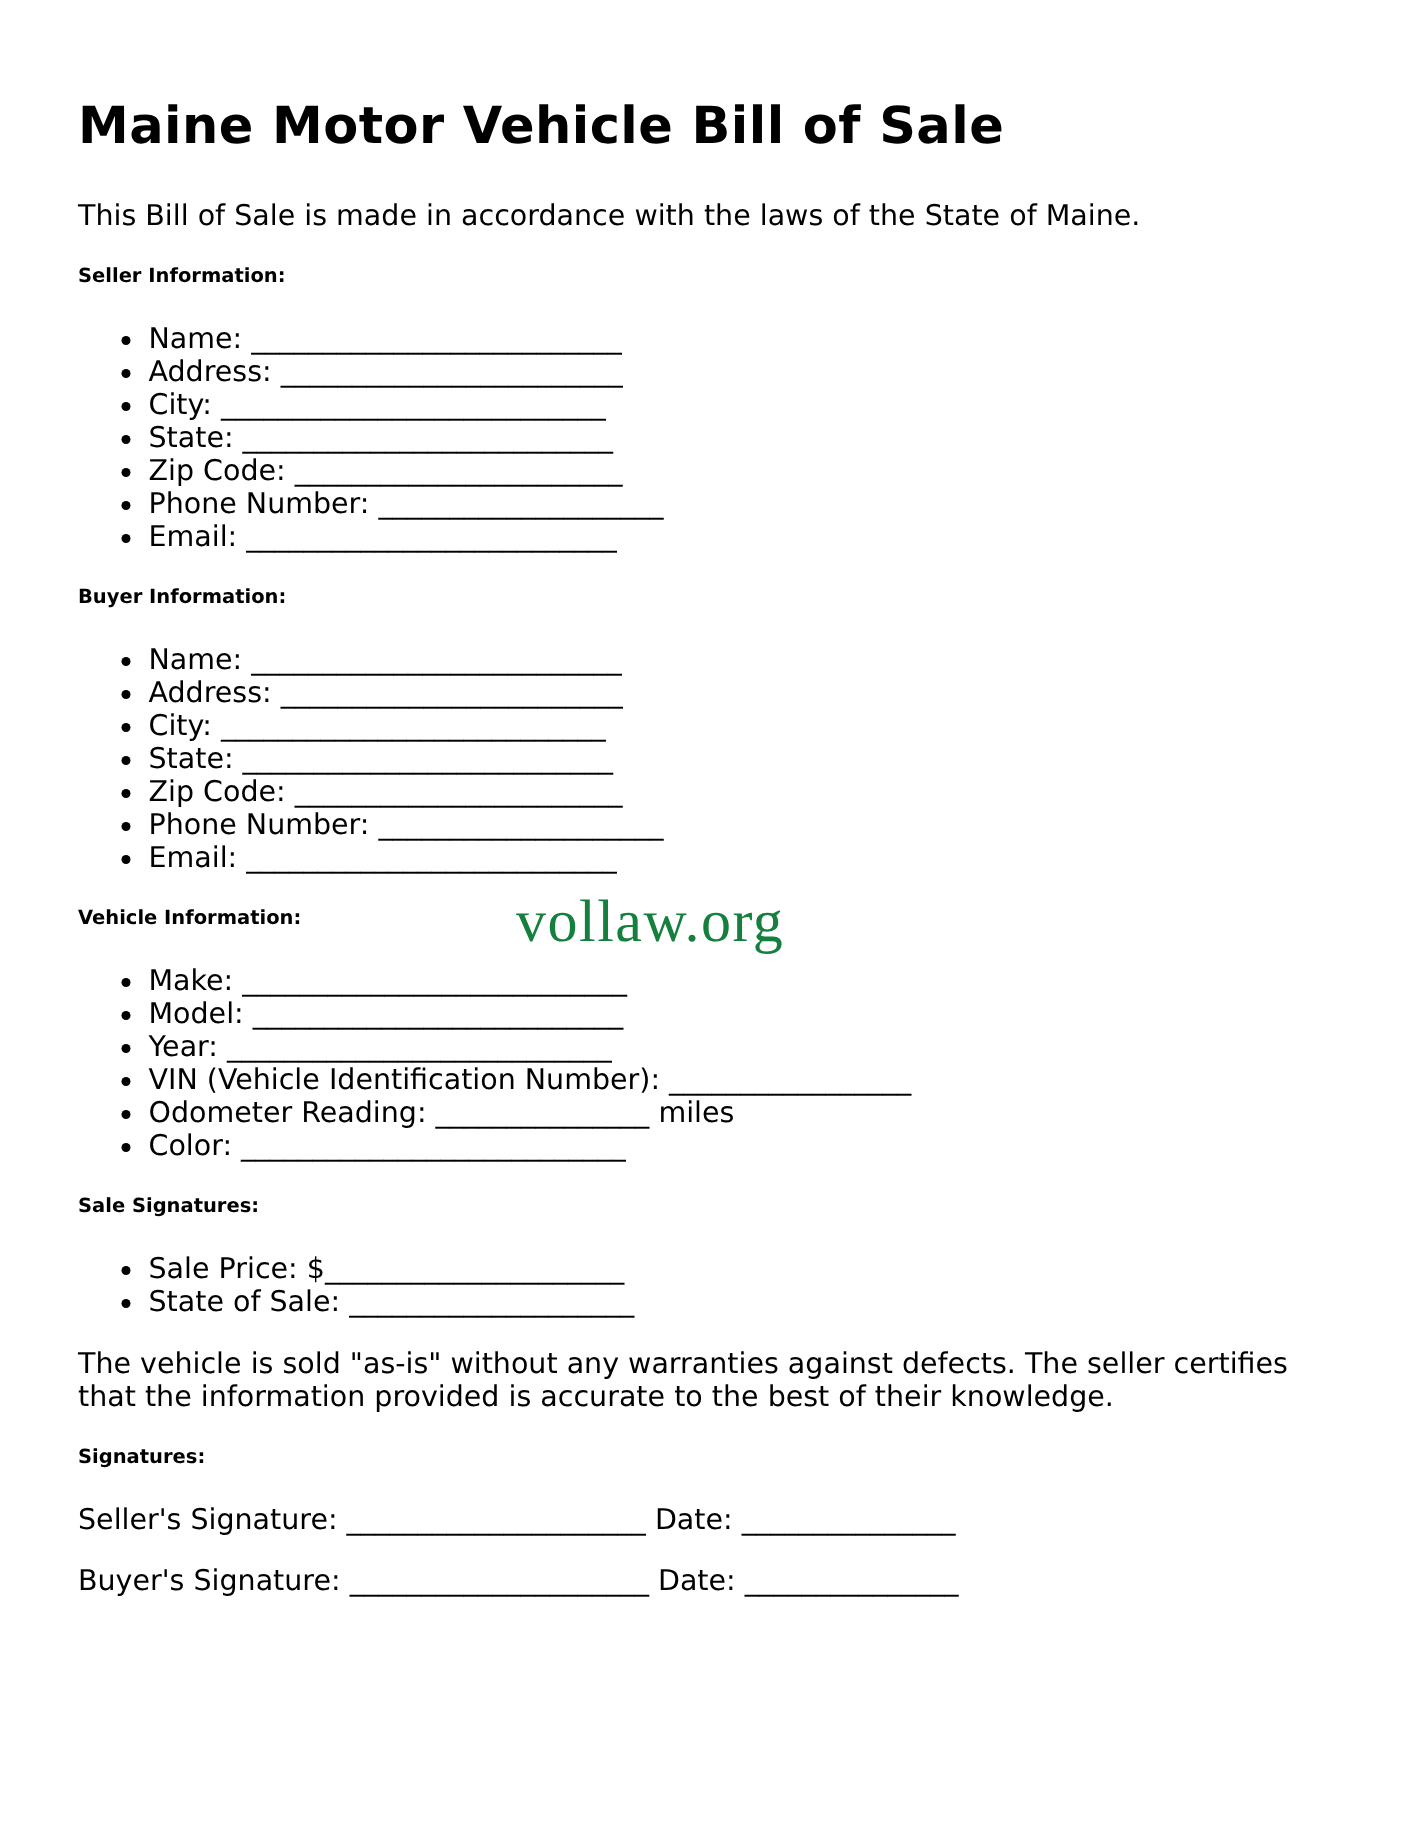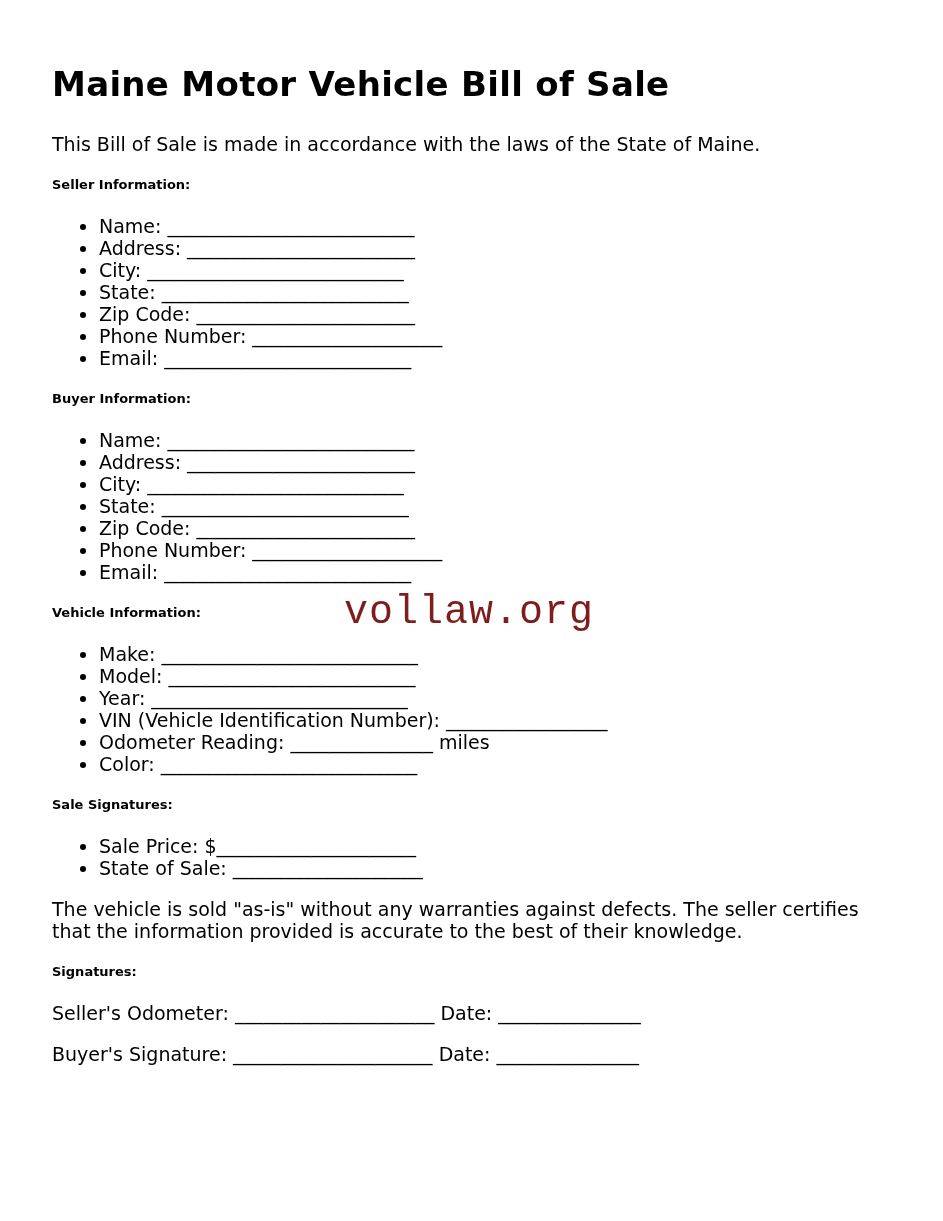--- a/index.html
+++ b/index.html
@@ -29,25 +29,25 @@
     margin: 19px 0;
     font-weight: bold;
   }
   ul.field-list { margin: 6px 0; padding: 0 0 0 47px; }
   ul.field-list li { line-height: 22px; }
   .blank { white-space: nowrap; }
   .watermark {
     position: absolute;
     left: 344px;
     top: 590px;
-    font-family: Liberation Mono, monospace;
+    font-family: Liberation Serif, serif;
     font-size: 40px;
     font-weight: normal;
     letter-spacing: 1px;
-    color: #7f1d1d;
+    color: #15803d;
   }
   p.sig-row { line-height: 22px; margin: 19px 0; }
 </style>
 </head>
 <body>
 
 <div class="page">
 
   <h1 class="doc-title">Maine Motor Vehicle Bill of Sale</h1>
 
@@ -89,17 +89,17 @@
   <h2 class="section-heading">Sale Signatures:</h2>
   <ul class="field-list">
     <li><span>Sale Price: $</span><span class="blank">_____________________</span></li>
     <li><span>State of Sale: </span><span class="blank">____________________</span></li>
   </ul>
 
   <p class="body-text">The vehicle is sold "as-is" without any warranties against defects. The seller certifies that the information provided is accurate to the best of their knowledge.</p>
 
   <h2 class="section-heading">Signatures:</h2>
 
-  <p class="sig-row"><span>Seller's Odometer: </span><span class="blank">_____________________</span><span> Date: </span><span class="blank">_______________</span></p>
+  <p class="sig-row"><span>Seller's Signature: </span><span class="blank">_____________________</span><span> Date: </span><span class="blank">_______________</span></p>
 
   <p class="sig-row"><span>Buyer's Signature: </span><span class="blank">_____________________</span><span> Date: </span><span class="blank">_______________</span></p>
 
 </div>
 
 </body></html>

